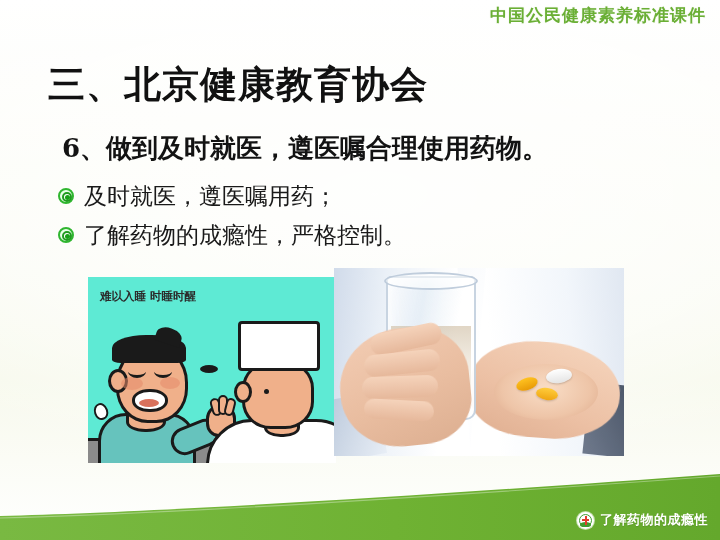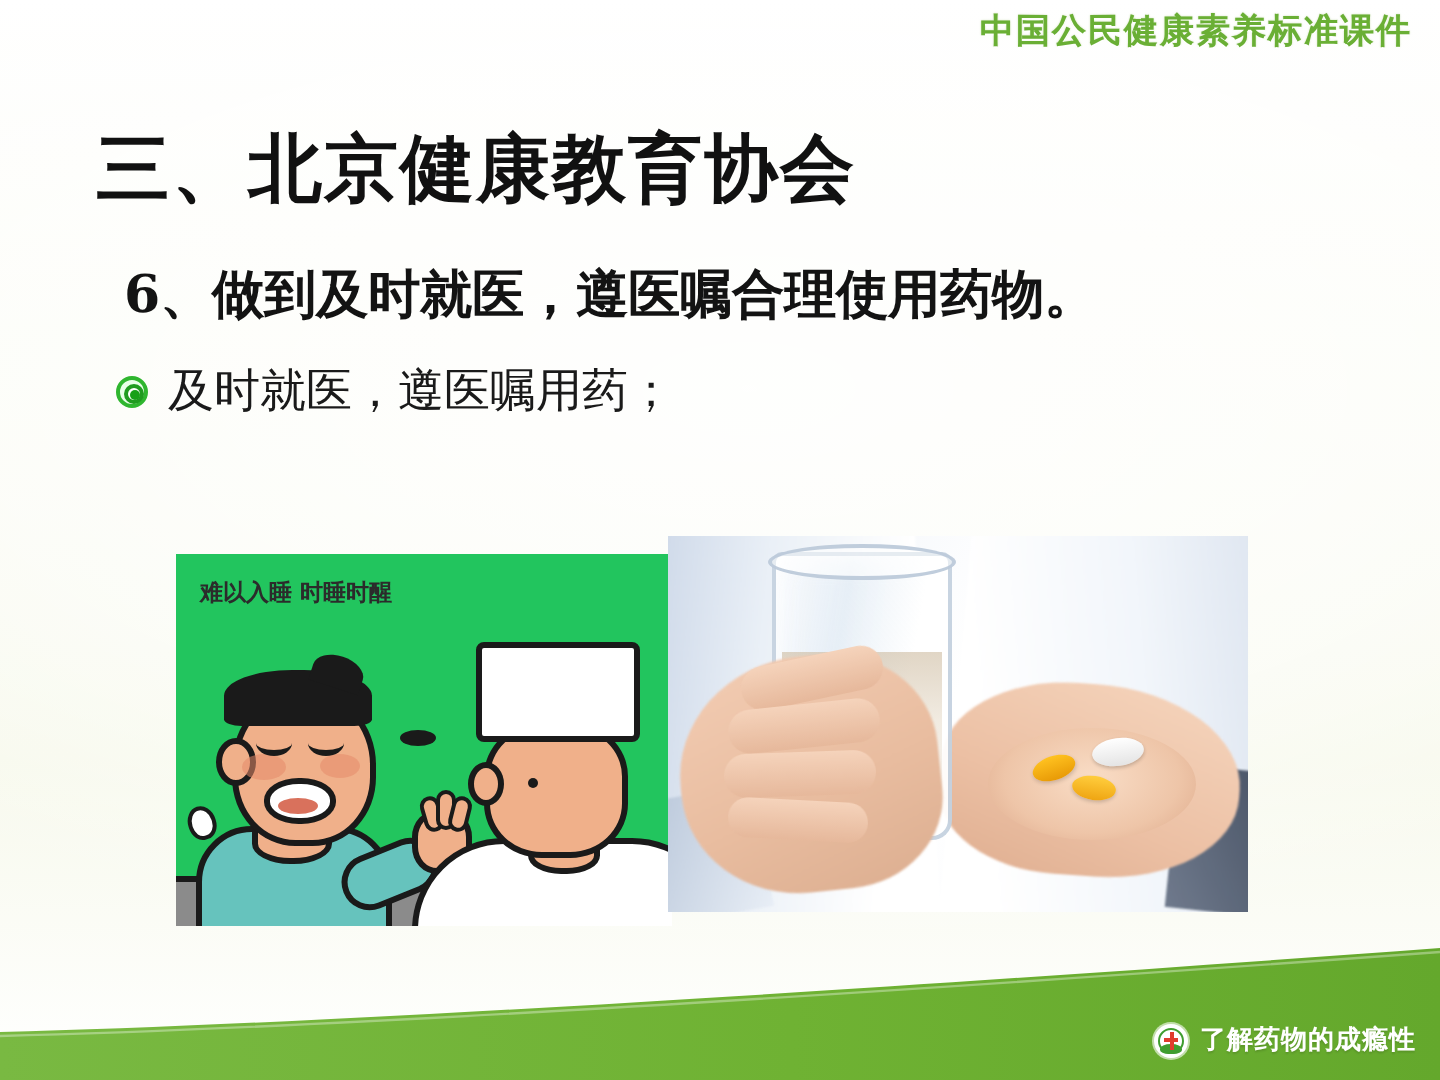--- a/index.html
+++ b/index.html
@@ -92,21 +92,21 @@
   .b-m{left:4px;top:4px;width:10px;height:10px;border:2px solid #1f9c1f;background:#ffffff;box-sizing:border-box;}
   .b-i{left:7px;top:7px;width:5px;height:5px;background:#17a017;}
   .bullet-text{
     font-family:"DejaVu Serif","Liberation Serif",serif;
     font-size:23px;line-height:1.25;color:#1a1a1a;white-space:nowrap;
   }
 
   
   .pic-cartoon{
     position:absolute;left:88px;top:277px;width:248px;height:186px;
-    background:#22c55e;overflow:hidden;
+    background:#5eead4;overflow:hidden;
   }
   .cart-caption{
     position:absolute;left:12px;top:10px;width:222px;
     font-family:"DejaVu Sans","Liberation Sans",sans-serif;
     font-size:11.5px;line-height:1.7;color:#2b2b2b;font-weight:bold;
   }
   .cart-caption .l2{display:block;padding-left:24px;}
   
   .p-head{position:absolute;left:28px;top:68px;width:66px;height:72px;background:#f0b08a;border:3px solid #1a1a1a;border-radius:48% 48% 44% 44%;}
   .p-hair{position:absolute;left:24px;top:58px;width:74px;height:28px;background:#1a1a1a;border-radius:46% 46% 12% 12%;}
@@ -221,20 +221,28 @@
 
   <div class="bullets">
     <div class="bullet-row">
       <span class="bullet-mark">
         <i class="b-o"></i>
           <i class="b-m"></i>
           <i class="b-i"></i>
       </span>
       <span class="bullet-text">及时就医，遵医嘱用药；</span>
     </div>
+    <div class="bullet-row">
+      <span class="bullet-mark">
+        <i class="b-o"></i>
+          <i class="b-m"></i>
+          <i class="b-i"></i>
+      </span>
+      <span class="bullet-text">了解药物的成瘾性，严格控制。</span>
+    </div>
   </div>
 
   <div class="pic-cartoon">
     <div class="cart-caption">
       <span>难以入睡 时睡时醒</span>
     </div>
 
     <div class="c-desk"></div>
 
     <div class="p-body"></div>

